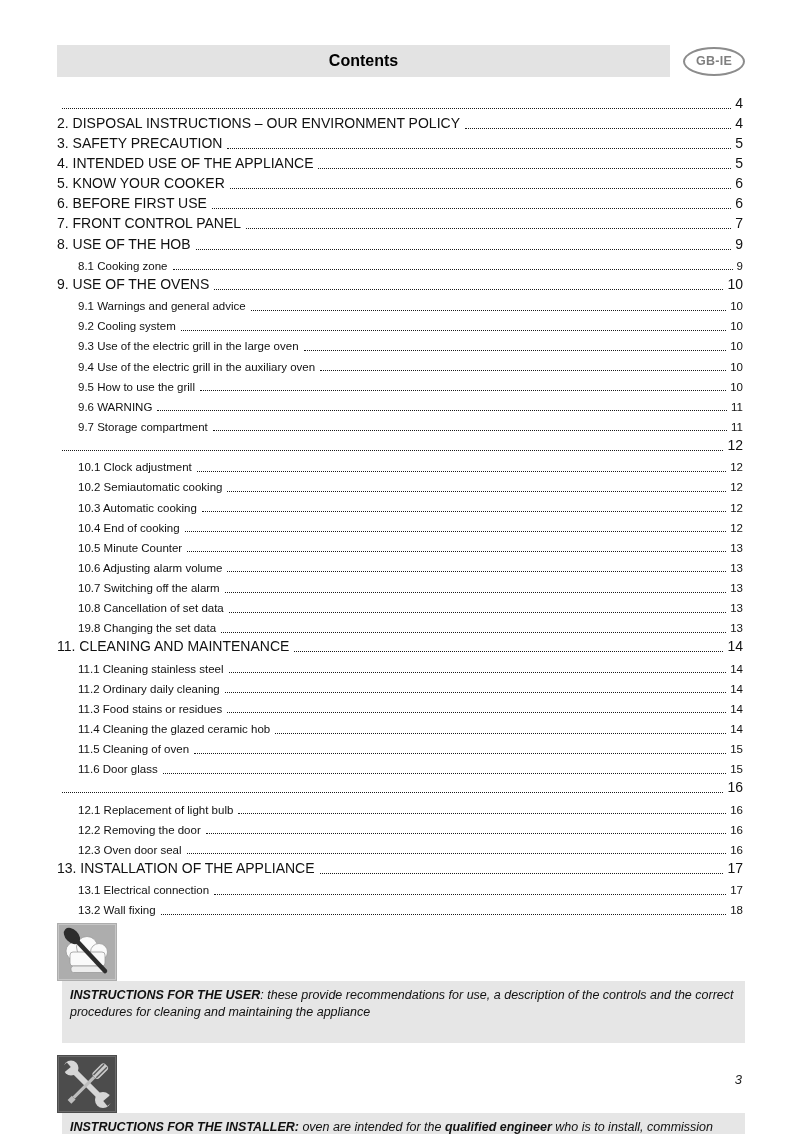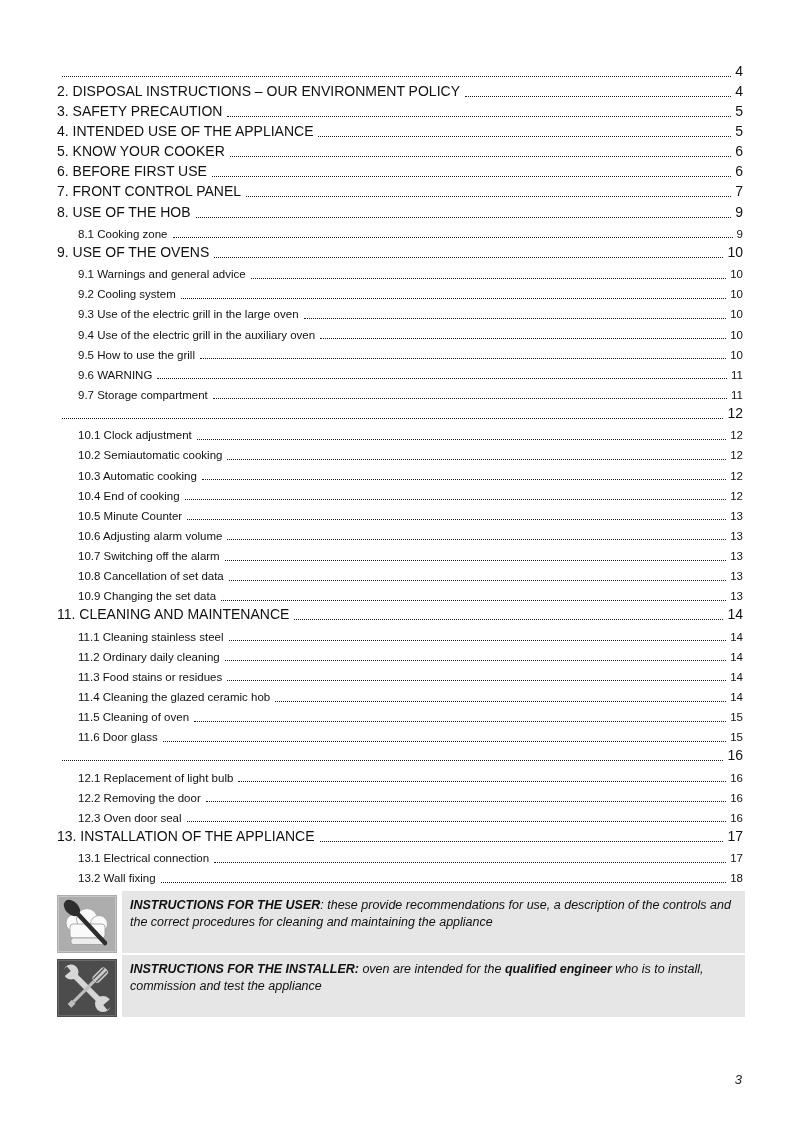--- a/index.html
+++ b/index.html
@@ -92,22 +92,23 @@
   .toc-page {
     flex: none;
     line-height: 1.25;
   }
   
   .notes {
     margin-top: 5px;
   }
   .note {
     display: flex;
-    align-items: flex-end;
-    margin-bottom: 2px;
+    align-items: flex-start;
+    margin-bottom: 12px;
+    flex-direction: column;
   }
   .note-icon {
     width: 60px;
     height: 58px;
     flex: none;
   }
   .note-icon svg {
     display: block;
   }
   .note-text {
@@ -133,20 +134,26 @@
     font-style: italic;
     color: #222;
   }
 </style>
 </head>
 <body>
 
 <div class="page">
   <div class="content">
 
+    <div class="header-row">
+      <div class="header-bar">
+        <span class="header-title">Contents</span>
+      </div>
+      <div class="lang-badge">GB-IE</div>
+    </div>
 
     <div class="toc" id="toc">
         <div class="toc-row lvl1">
     <span class="leader"></span>
     <span class="toc-page">4</span>
   </div>
         <div class="toc-row lvl1">
     <span class="toc-label">2. DISPOSAL INSTRUCTIONS – OUR ENVIRONMENT POLICY</span>
     <span class="leader"></span>
     <span class="toc-page">4</span>
@@ -264,21 +271,21 @@
     <span class="toc-label">10.7 Switching off the alarm</span>
     <span class="leader"></span>
     <span class="toc-page">13</span>
   </div>
         <div class="toc-row lvl2">
     <span class="toc-label">10.8 Cancellation of set data</span>
     <span class="leader"></span>
     <span class="toc-page">13</span>
   </div>
         <div class="toc-row lvl2">
-    <span class="toc-label">10.9 Changing the set data</span>
+    <span class="toc-label">19.8 Changing the set data</span>
     <span class="leader"></span>
     <span class="toc-page">13</span>
   </div>
         <div class="toc-row lvl1">
     <span class="toc-label">11. CLEANING AND MAINTENANCE</span>
     <span class="leader"></span>
     <span class="toc-page">14</span>
   </div>
         <div class="toc-row lvl2">
     <span class="toc-label">11.1 Cleaning stainless steel</span>

